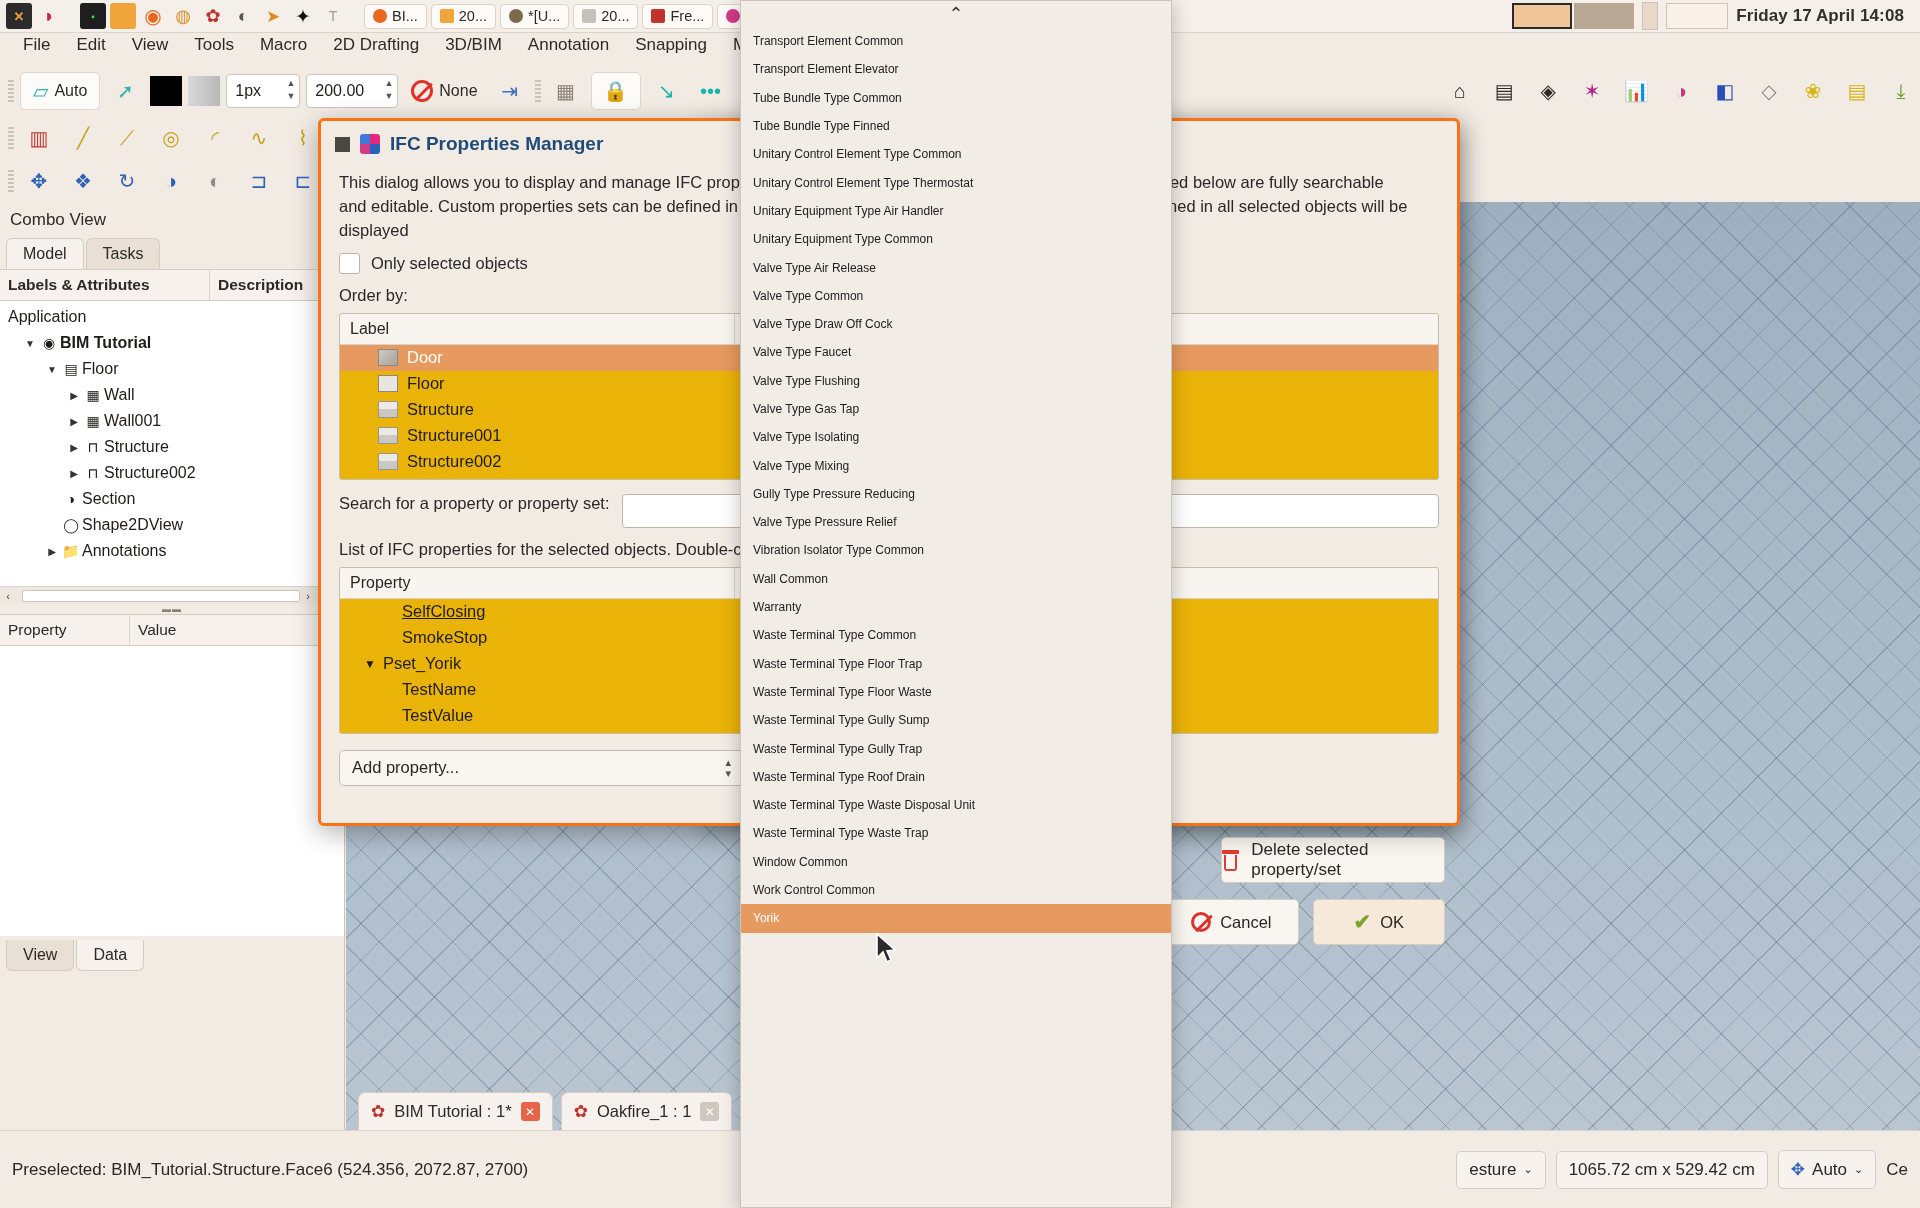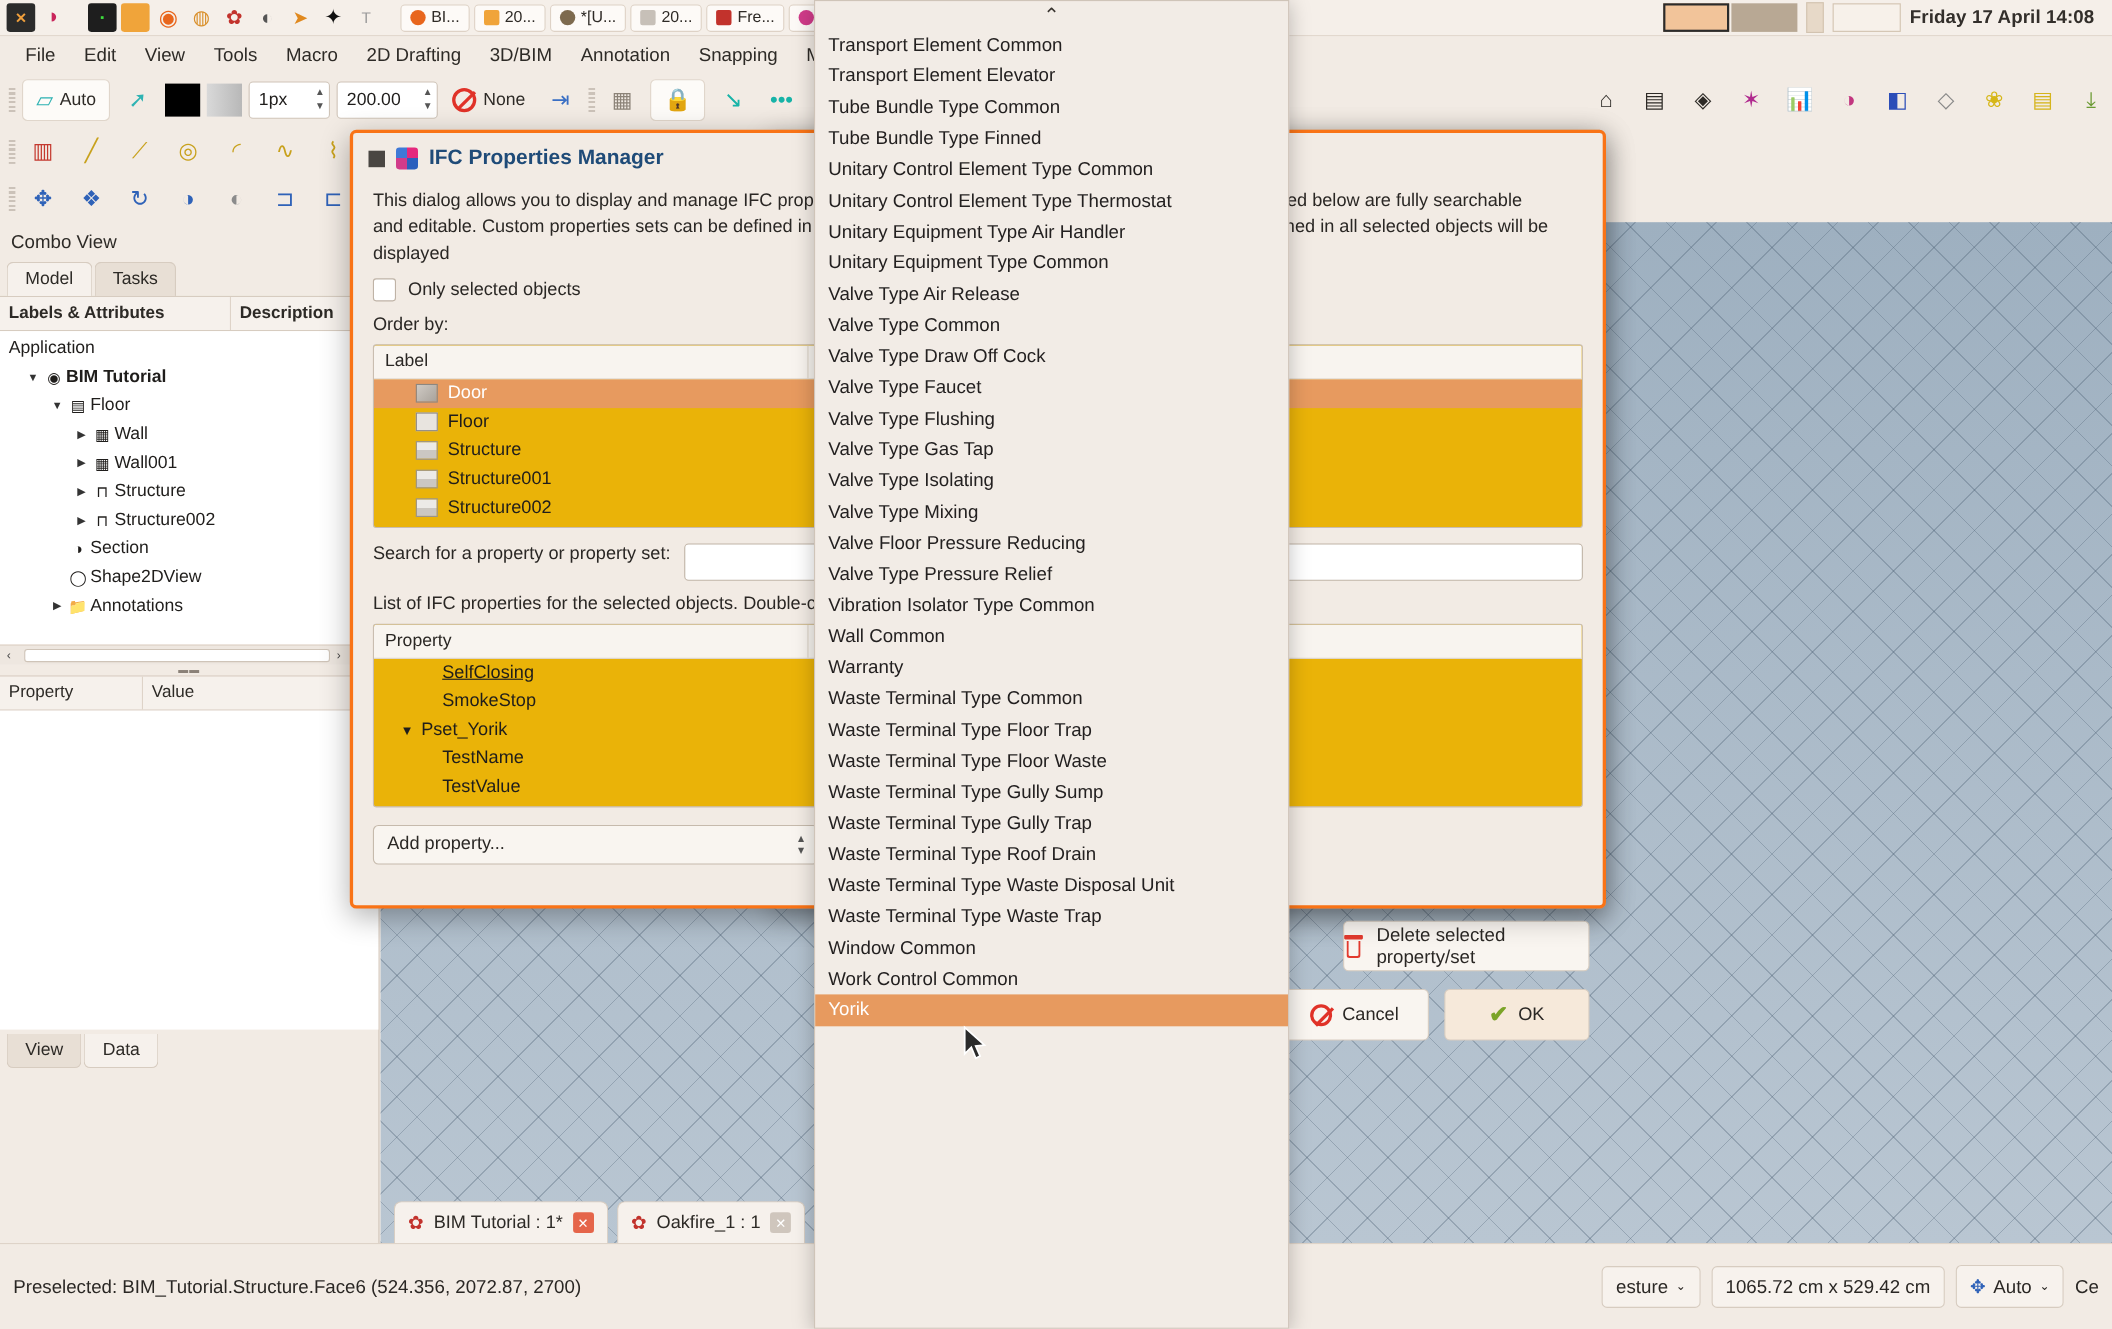--- a/index.html
+++ b/index.html
@@ -26,21 +26,21 @@
     font-size: 14.5px; color: #2e2a26; white-space: nowrap;
   }
   .win-btn .b-ico { width: 14px; height: 14px; border-radius: 2px; display:inline-block;}
   .clock { margin-left: auto; font-size: 17px; color: #332f2b; font-weight: 600;
            padding-right: 10px; letter-spacing: .1px;}
   .rou-label { color: #e08a28; font-size: 15px; font-weight: 600; padding: 0 6px; }
 
   
   .menubar {
     position: absolute; left: 0; top: 33px; width: 1920px; height: 33px;
-    background: #f2ebe4; display: flex; align-items: center; padding-left: 10px;
+    background: #f2ebe4; display: flex; padding-left: 10px;
     font-size: 17px; color: #2d2a26;
   }
   .menubar .mi { padding: 2px 13px; cursor: default; }
 
   
   .toolbar {
     position: absolute; left: 0; width: 1920px; background: #f2ebe4;
     display: flex; align-items: center; gap: 6px; padding-left: 8px;
   }
   .tb1 { top: 66px; height: 50px; }
@@ -244,21 +244,21 @@
 
   
   .pset-popup {
     position: absolute; left: 740px; top: 0; width: 432px; height: 1208px;
     background: #f2ece6; border: 1px solid #cfc4b8;
     box-shadow: 0 3px 18px rgba(0,0,0,.25); overflow: hidden;
   }
   .pset-scrollup { height: 26px; display:flex; align-items:center;
     justify-content:center; font-size: 18px; color:#3a3530; }
   .pset-item { height: 28.3px; display:flex; align-items:center; padding-left: 12px;
-    font-size: 17px; color: #232020; white-space: nowrap; }
+    font-size: 12px; color: #232020; white-space: nowrap; }
   .pset-item.hi { background: #e79a5f; color: #fff; }
   .cursor-arrow { position:absolute; left: 875px; top: 932px; width: 0; height: 0;
     pointer-events:none; }
   .cursor-arrow svg { display:block; }
 </style>
 </head>
 <body>
 
 <div id="root">
 
@@ -753,21 +753,21 @@
     <div class="pset-item">Unitary Equipment Type Air Handler</div>
     <div class="pset-item">Unitary Equipment Type Common</div>
     <div class="pset-item">Valve Type Air Release</div>
     <div class="pset-item">Valve Type Common</div>
     <div class="pset-item">Valve Type Draw Off Cock</div>
     <div class="pset-item">Valve Type Faucet</div>
     <div class="pset-item">Valve Type Flushing</div>
     <div class="pset-item">Valve Type Gas Tap</div>
     <div class="pset-item">Valve Type Isolating</div>
     <div class="pset-item">Valve Type Mixing</div>
-    <div class="pset-item">Valve Floor Pressure Reducing</div>
+    <div class="pset-item">Gully Type Pressure Reducing</div>
     <div class="pset-item">Valve Type Pressure Relief</div>
     <div class="pset-item">Vibration Isolator Type Common</div>
     <div class="pset-item">Wall Common</div>
     <div class="pset-item">Warranty</div>
     <div class="pset-item">Waste Terminal Type Common</div>
     <div class="pset-item">Waste Terminal Type Floor Trap</div>
     <div class="pset-item">Waste Terminal Type Floor Waste</div>
     <div class="pset-item">Waste Terminal Type Gully Sump</div>
     <div class="pset-item">Waste Terminal Type Gully Trap</div>
     <div class="pset-item">Waste Terminal Type Roof Drain</div>

